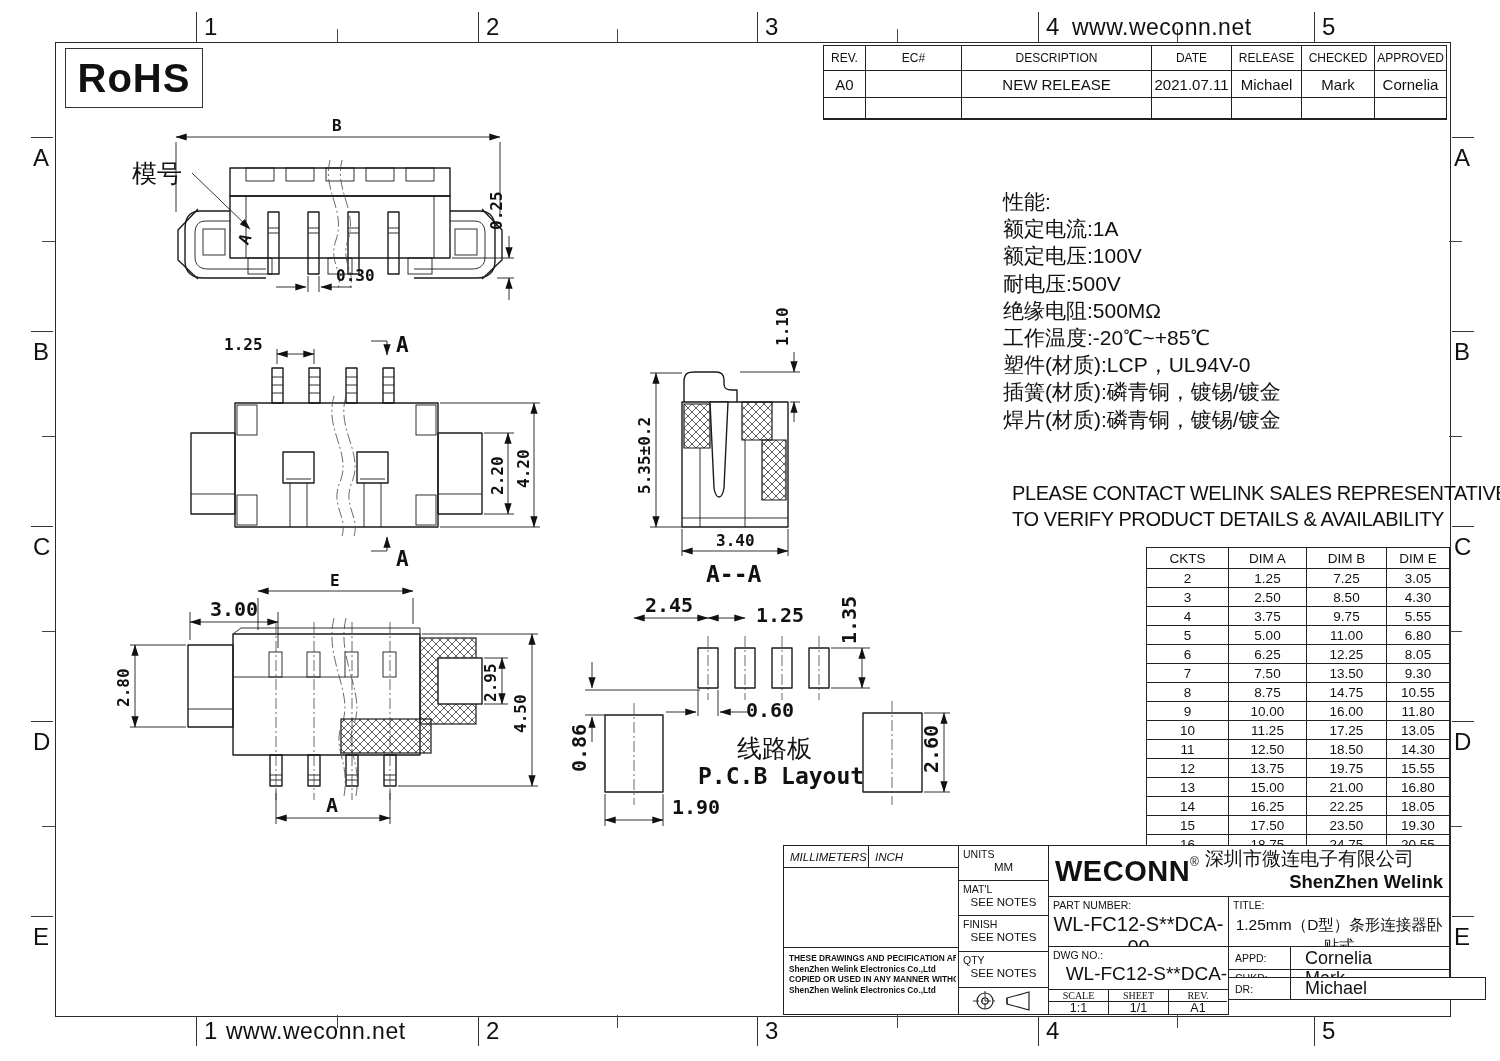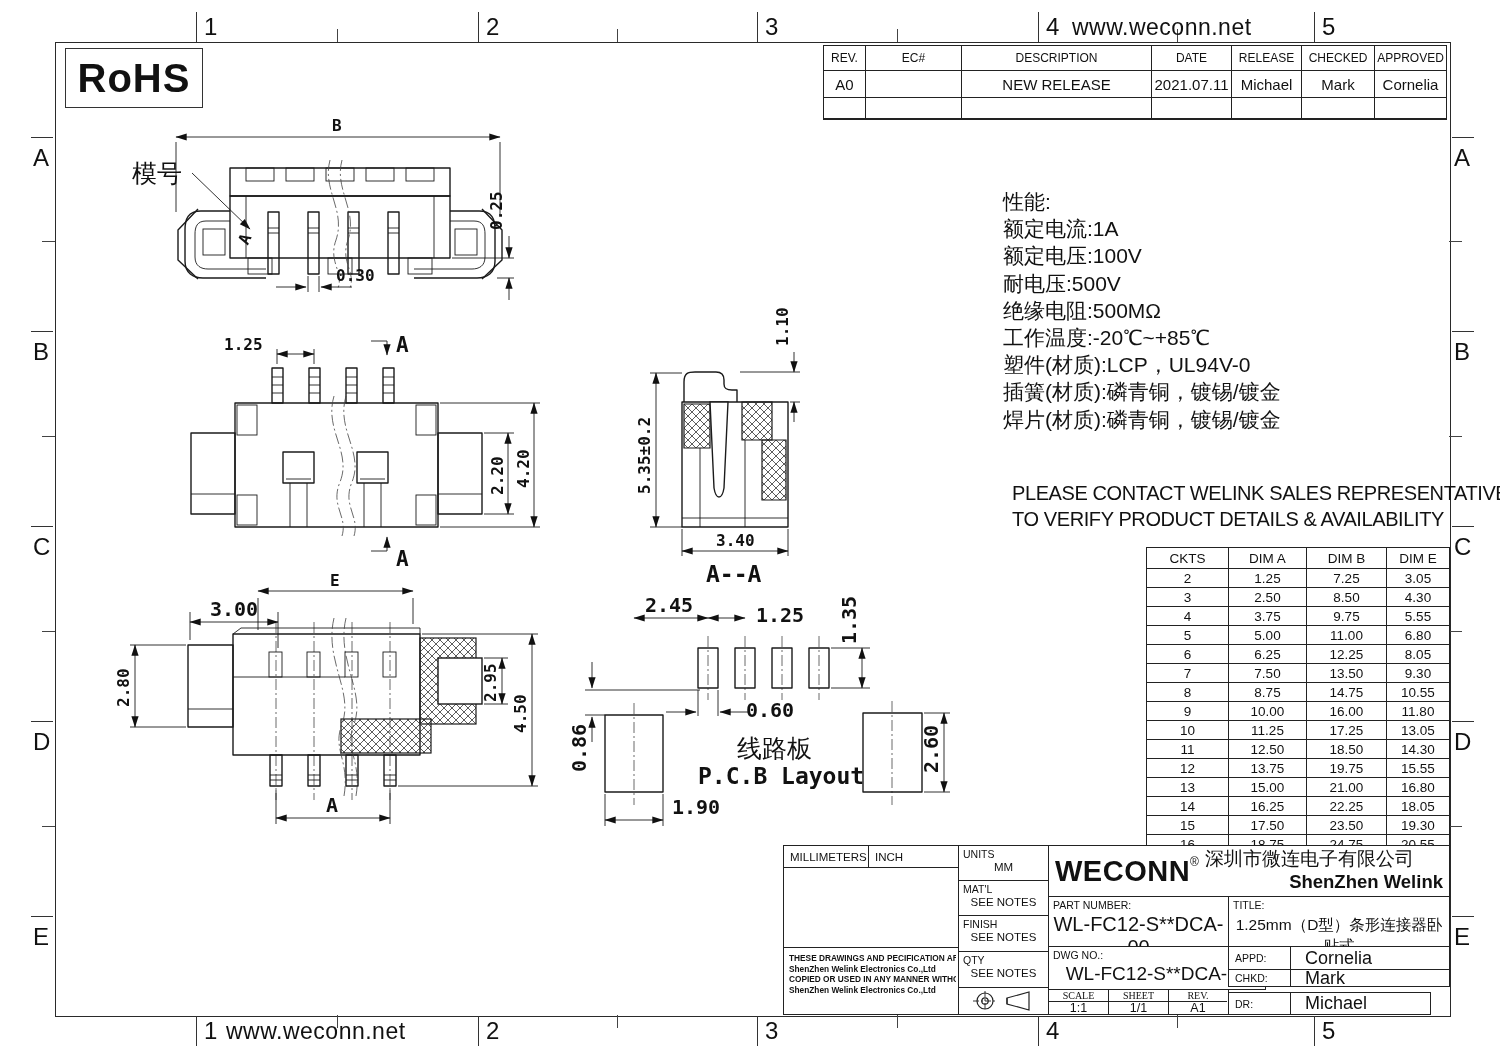--- a/index.html
+++ b/index.html
@@ -42,21 +42,21 @@
   #specs{position:absolute;left:1003px;top:188px;width:420px;}
   #specs .line{font-size:21px;line-height:27.2px;height:27.2px;white-space:nowrap;}
   #notice{position:absolute;left:1012px;top:480px;width:420px;}
   #notice .line{font-size:20px;line-height:26px;letter-spacing:-.4px;white-space:nowrap;}
   
   #tblock{position:absolute;left:783px;top:845px;width:667px;height:170px;}
   .tb{position:absolute;border:1px solid #222;box-sizing:border-box;background:#fff;}
   .tb .lab{font-size:10.5px;padding:2px 0 0 4px;}
   .tb .val{text-align:center;}
   #tol{left:0;top:0;width:176px;height:103px;}
-  #tol .tr{grid-template-columns:85px 89px;height:20px;}
+  #tol .tr{grid-template-columns:85px 89px;height:20px;font-style:italic;}
   #tol .tr.head{height:22px;}
   #tol .td{font-size:11.5px;justify-content:flex-start;padding-left:6px;}
   #legal{left:0;top:102px;width:176px;height:68px;padding:5px 2px 0 5px;}
   #legal .line{font-size:8.3px;font-weight:bold;line-height:10.6px;white-space:nowrap;overflow:hidden;}
   .midcell .lab{font-size:10.5px;}
   .midcell .val{font-size:11.5px;margin-top:1px;}
   #brand{left:265px;top:0;width:402px;height:52px;display:flex;align-items:center;padding:0 6px;box-sizing:border-box;}
   #brand .logo{font-size:29px;font-weight:bold;letter-spacing:.5px;}
   #brand .reg{font-size:12px;vertical-align:top;position:relative;top:-9px;}
   #brand .names{margin-left:6px;flex:1;margin-top:20px;}
@@ -353,21 +353,21 @@
       </div>
     </div>
     <div class="tb signrow" style="left:445px;top:101px;width:222px;height:24px">
       <div class="sl">APPD:</div>
       <div class="sv">Cornelia</div>
     </div>
     <div class="tb signrow" style="left:445px;top:124px;width:222px;height:18px">
       <div class="sl">CHKD:</div>
       <div class="sv">Mark</div>
     </div>
-    <div class="tb signrow" style="left:445px;top:147px;width:203px;height:23px">
+    <div class="tb signrow" style="left:445px;top:132px;width:258px;height:23px">
       <div class="sl">DR:</div>
       <div class="sv">Michael</div>
     </div>
   </div>
 
   <svg class="abs" style="left:0;top:0" width="1500" height="1061" viewBox="0 0 1500 1061">
     <defs>
       <marker id="arr" viewBox="0 0 10 8" refX="9.5" refY="4" markerWidth="12" markerHeight="9" orient="auto-start-reverse" markerUnits="userSpaceOnUse">
         <path d="M0,0.8 L10,4 L0,7.2 Z" fill="#111"></path>
       </marker>

